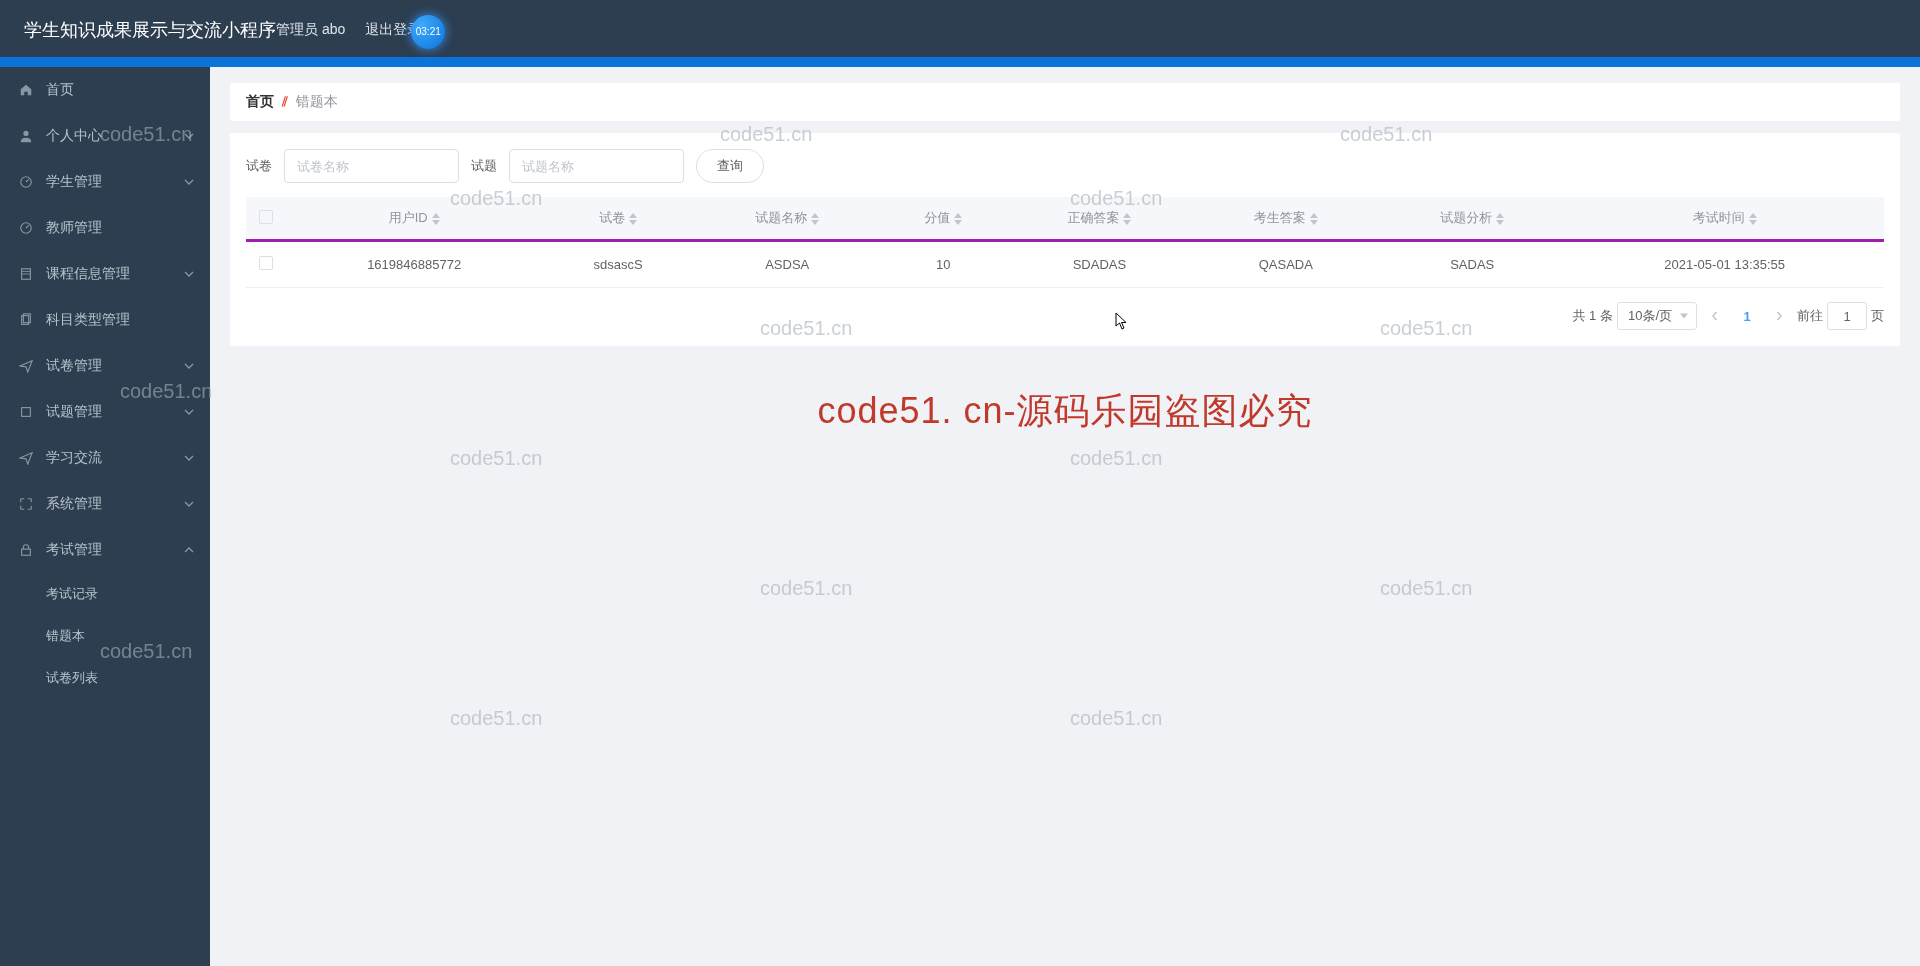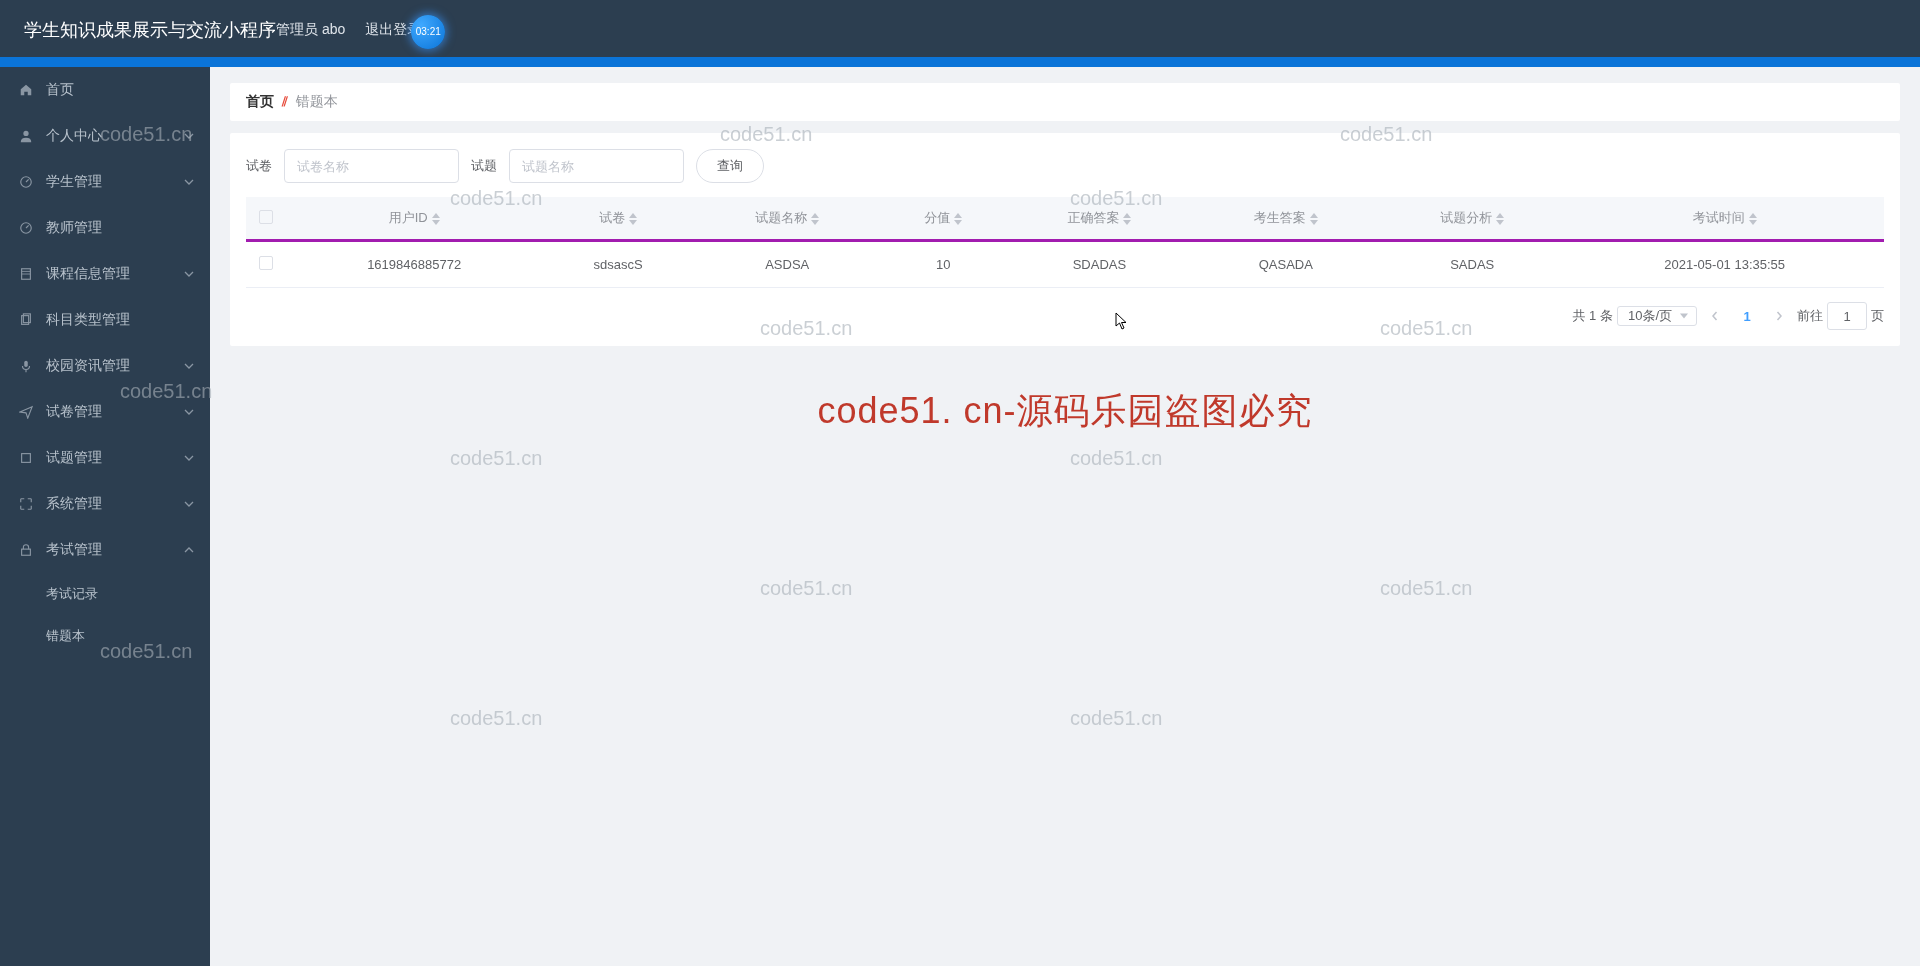--- a/index.html
+++ b/index.html
@@ -30,21 +30,21 @@
   .filter-input::placeholder { color: #c0c4cc; }
   .btn-query { height: 34px; padding: 0 20px; border: 1px solid #dcdfe6; background: #fff; border-radius: 17px; cursor: pointer; font-size: 13px; color: #606266; }
   table { width: 100%; border-collapse: collapse; }
   thead th { background: #f5f7fa; padding: 12px 8px; text-align: center; font-weight: 500; font-size: 13px; color: #909399; border-bottom: 3px solid #a21caf; }
   tbody td { padding: 14px 8px; text-align: center; font-size: 13px; color: #606266; border-bottom: 1px solid #ebeef5; }
   .sort-caret { display: inline-flex; flex-direction: column; margin-left: 4px; vertical-align: middle; line-height: 0; }
   .sort-caret::before { content: ""; border-left: 4px solid transparent; border-right: 4px solid transparent; border-bottom: 5px solid #c0c4cc; margin-bottom: 2px; }
   .sort-caret::after { content: ""; border-left: 4px solid transparent; border-right: 4px solid transparent; border-top: 5px solid #c0c4cc; }
   .checkbox { width: 14px; height: 14px; border: 1px solid #dcdfe6; border-radius: 2px; display: inline-block; cursor: pointer; }
   .pagination { display: flex; align-items: center; justify-content: flex-end; gap: 4px; margin-top: 14px; font-size: 13px; color: #606266; }
-  .page-size-select { height: 20px; border: 1px solid #dcdfe6; border-radius: 3px; padding: 0 24px 0 10px; font-size: 13px; color: #606266; background: #fff; cursor: pointer; position: relative; display: inline-flex; align-items: center; }
+  .page-size-select { height: 28px; border: 1px solid #dcdfe6; border-radius: 3px; padding: 0 24px 0 10px; font-size: 13px; color: #606266; background: #fff; cursor: pointer; position: relative; display: inline-flex; align-items: center; }
   .page-size-select::after { content: ""; position: absolute; right: 8px; top: 50%; width: 0; height: 0; border-left: 4px solid transparent; border-right: 4px solid transparent; border-top: 5px solid #c0c4cc; transform: translateY(-50%); }
   .page-btn { width: 28px; height: 28px; display: inline-flex; align-items: center; justify-content: center; cursor: pointer; color: #c0c4cc; }
   .page-num { width: 28px; height: 28px; display: inline-flex; align-items: center; justify-content: center; color: #409eff; font-weight: 600; cursor: pointer; }
   .goto-input { width: 40px; height: 28px; border: 1px solid #dcdfe6; border-radius: 3px; text-align: center; font-size: 13px; color: #606266; outline: none; }
   .watermark { position: absolute; color: #a8b0b8; font-size: 20px; opacity: 0.6; pointer-events: none; z-index: 5; }
   .wm-main { color: #c0392b; font-size: 36px; font-weight: 500; letter-spacing: 1px; left: 50%; transform: translateX(-50%); top: 320px; text-align: center; white-space: nowrap; opacity: 1; }
   .cursor-icon { position: absolute; top: 245px; left: 905px; font-size: 16px; color: #000; pointer-events: none; }
   svg { display: block; }
 </style>
 </head>
@@ -132,52 +132,50 @@
             <svg width="14" height="14" viewBox="0 0 16 16">
               <rect x="3" y="3" width="8" height="10" fill="none" stroke="currentColor" stroke-width="1.3"></rect>
               <rect x="5" y="1" width="8" height="10" fill="none" stroke="currentColor" stroke-width="1.3"></rect>
             </svg>
           </span>
           <span>科目类型管理</span>
         </div>
         <div class="nav-item">
           <span class="nav-icon">
             <svg width="14" height="14" viewBox="0 0 16 16">
-              <rect x="6" y="2" width="4" height="7" rx="2" fill="currentColor"></rect>
-              <path d="M4 8 Q4 12 8 12 Q12 12 12 8" fill="none" stroke="currentColor" stroke-width="1.3"></path>
-              <line x1="8" y1="12" x2="8" y2="15" stroke="currentColor" stroke-width="1.3"></line>
-            </svg>
-          </span>
-          <span>校园资讯管理</span>
-          <span class="chevron">
-            <svg width="10" height="6" viewBox="0 0 10 6">
-              <path d="M1 1 L5 5 L9 1" stroke="currentColor" stroke-width="1.3" fill="none"></path>
-            </svg>
-          </span>
-        </div>
-        <div class="nav-item">
-          <span class="nav-icon">
-            <svg width="14" height="14" viewBox="0 0 16 16">
               <path d="M1 8 L15 2 L10 15 L8 9 Z" fill="none" stroke="currentColor" stroke-width="1.3"></path>
             </svg>
           </span>
           <span>试卷管理</span>
           <span class="chevron">
             <svg width="10" height="6" viewBox="0 0 10 6">
               <path d="M1 1 L5 5 L9 1" stroke="currentColor" stroke-width="1.3" fill="none"></path>
             </svg>
           </span>
         </div>
         <div class="nav-item">
           <span class="nav-icon">
             <svg width="14" height="14" viewBox="0 0 16 16">
               <rect x="3" y="3" width="10" height="10" fill="none" stroke="currentColor" stroke-width="1.3"></rect>
             </svg>
           </span>
           <span>试题管理</span>
+          <span class="chevron">
+            <svg width="10" height="6" viewBox="0 0 10 6">
+              <path d="M1 1 L5 5 L9 1" stroke="currentColor" stroke-width="1.3" fill="none"></path>
+            </svg>
+          </span>
+        </div>
+        <div class="nav-item">
+          <span class="nav-icon">
+            <svg width="14" height="14" viewBox="0 0 16 16">
+              <path d="M1 8 L15 2 L10 15 L8 9 Z" fill="none" stroke="currentColor" stroke-width="1.3"></path>
+            </svg>
+          </span>
+          <span>学习交流</span>
           <span class="chevron">
             <svg width="10" height="6" viewBox="0 0 10 6">
               <path d="M1 1 L5 5 L9 1" stroke="currentColor" stroke-width="1.3" fill="none"></path>
             </svg>
           </span>
         </div>
         <div class="nav-item">
           <span class="nav-icon">
             <svg width="14" height="14" viewBox="0 0 16 16">
               <path d="M2 2 H6 M2 2 V6 M14 2 H10 M14 2 V6 M2 14 H6 M2 14 V10 M14 14 H10 M14 14 V10" stroke="currentColor" stroke-width="1.3" fill="none"></path>
@@ -201,20 +199,21 @@
           <span class="chevron">
             <svg width="10" height="6" viewBox="0 0 10 6">
               <path d="M1 5 L5 1 L9 5" stroke="currentColor" stroke-width="1.3" fill="none"></path>
             </svg>
           </span>
         </div>
       </div>
     <div id="sidebar-sub">
         <div class="nav-sub">考试记录</div>
         <div class="nav-sub">错题本</div>
+        <div class="nav-sub">试卷列表</div>
       </div>
   </div>
 
   <div class="content">
 
     <div class="breadcrumb">
       <span class="bc-home">首页</span>
       <span class="bc-sep">⫽</span>
       <span class="bc-current">错题本</span>
     </div>

